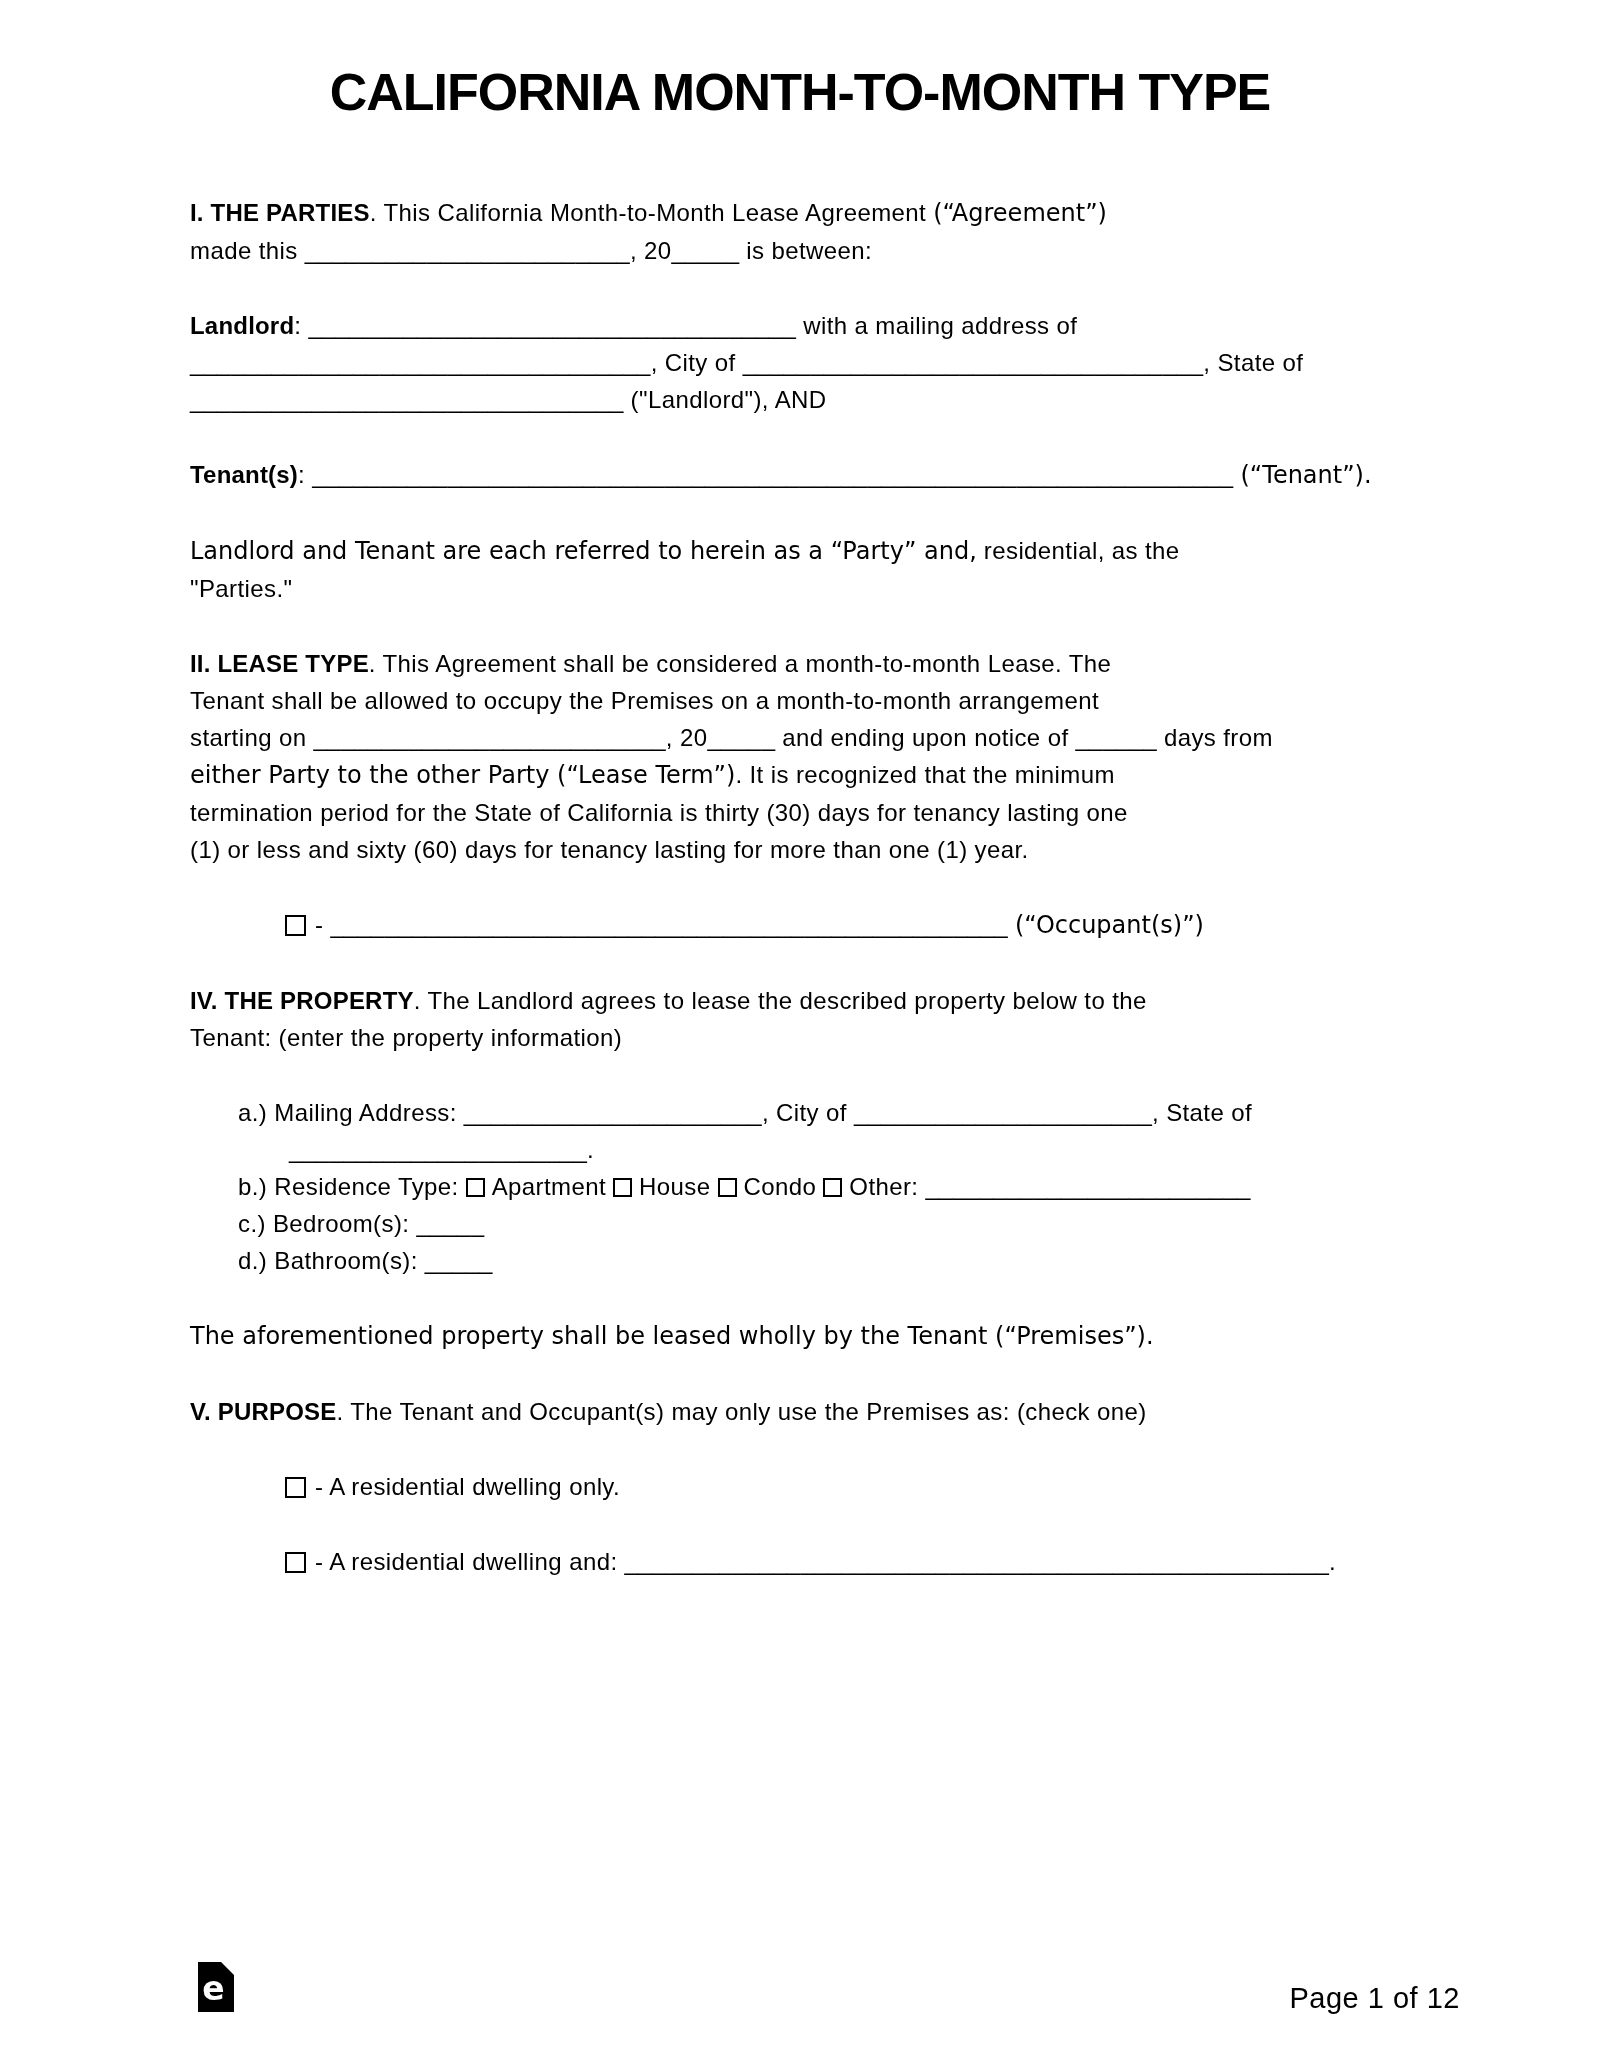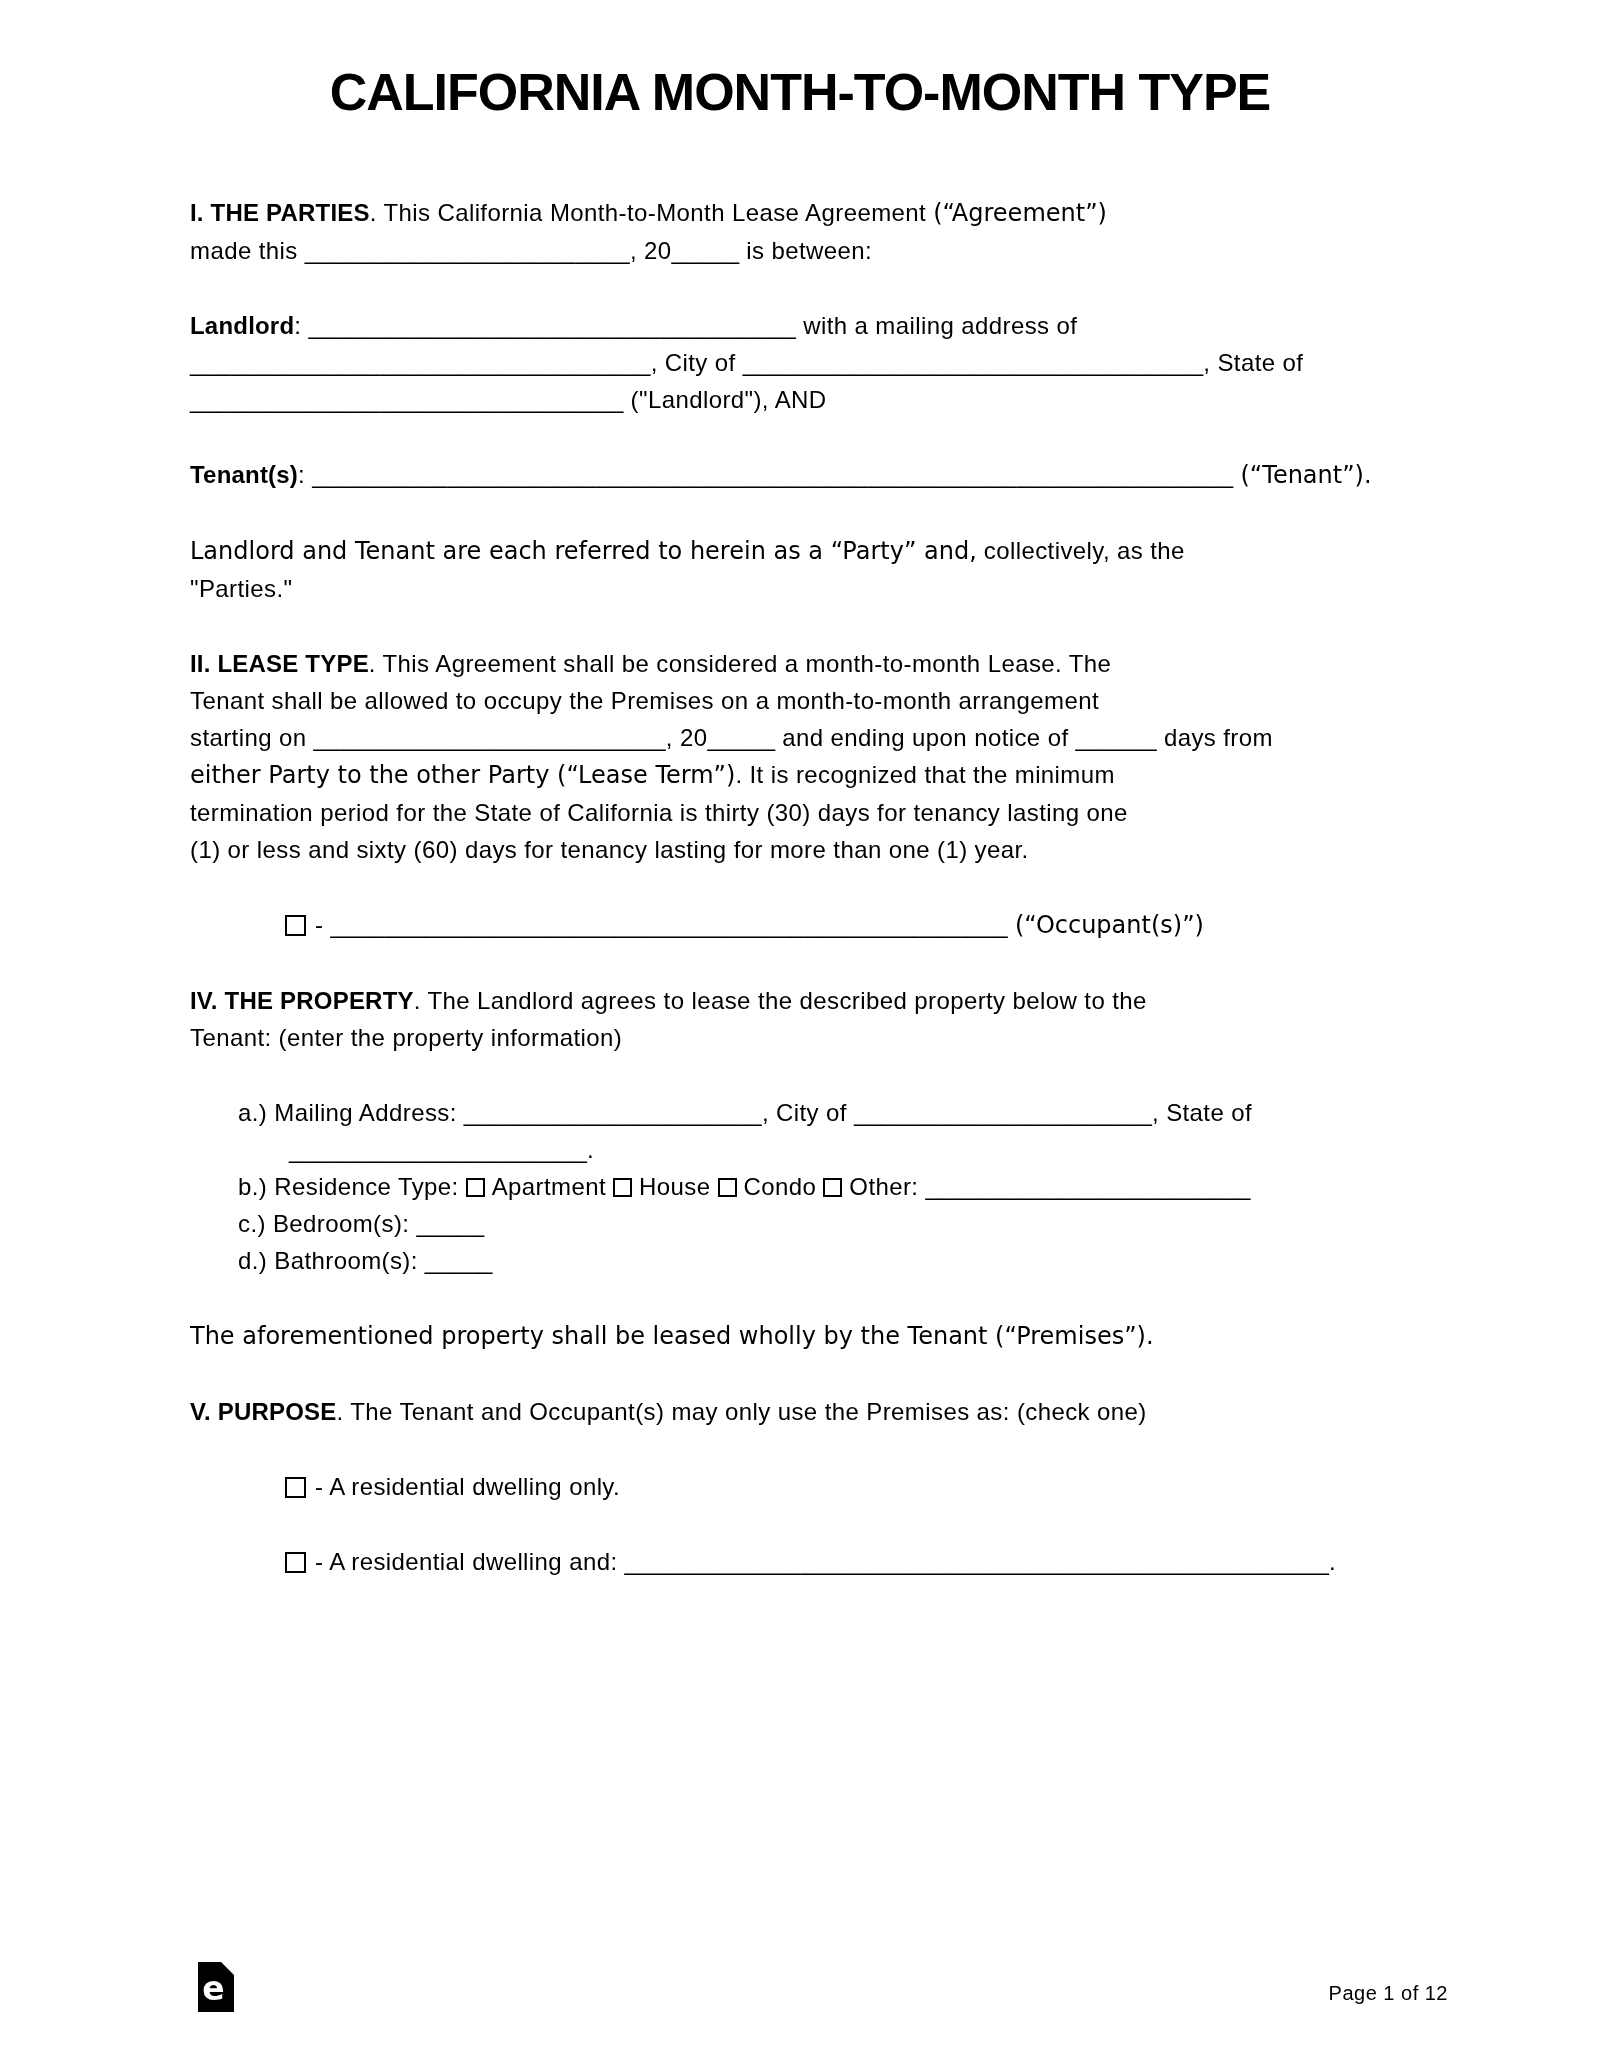--- a/index.html
+++ b/index.html
@@ -17,33 +17,33 @@
   .seg-a{font-family:"DejaVu Sans",sans-serif;letter-spacing:0px;}
   .seg-b{font-family:"Liberation Sans",sans-serif;font-weight:700;letter-spacing:0.2px;}
   .seg-blank{letter-spacing:0.2px;}
   .cb{display:inline-block;width:21px;height:21px;border:2px solid #000;background:#fff;
       vertical-align:-3px;margin-right:9px;box-sizing:border-box;}
   .cb-sm{width:19px;height:19px;vertical-align:-2px;margin-right:7px;}
   .logo{position:absolute;left:198px;top:1962px;width:36px;height:50px;background:#000;
         clip-path:polygon(0 0,64% 0,100% 26%,100% 100%,0 100%);}
   .logo-e{position:absolute;left:0;right:5px;top:9px;text-align:center;
           font-family:"DejaVu Sans",sans-serif;font-weight:700;font-size:33px;color:#fff;line-height:36px;}
-  .page-num{position:absolute;top:1982px;right:152px;font-size:20px;letter-spacing:0.5px;
+  .page-num{position:absolute;top:1982px;right:140px;font-size:29px;letter-spacing:0.5px;
             font-family:"Liberation Sans",sans-serif;color:#000;}
 </style>
 </head>
 <body>
 
 <div class="page">
   <div class="content">
     <h1 class="doc-title">CALIFORNIA MONTH-TO-MONTH TYPE</h1>
   <div class="block  first"><span class="seg-b">I. THE PARTIES</span><span class="seg-t">. This California Month-to-Month Lease Agreement </span><span class="seg-a">(“Agreement”)</span><br><span class="seg-t">made this </span><span class="seg-blank">________________________</span><span class="seg-t">, 20</span><span class="seg-blank">_____</span><span class="seg-t"> is between:</span></div>
       <div class="block"><span class="seg-b">Landlord</span><span class="seg-t">: </span><span class="seg-blank">____________________________________</span><span class="seg-t"> with a mailing address of</span><br><span class="seg-blank">__________________________________</span><span class="seg-t">, City of </span><span class="seg-blank">__________________________________</span><span class="seg-t">, State of</span><br><span class="seg-blank">________________________________</span><span class="seg-t"> ("Landlord"), AND</span></div>
       <div class="block"><span class="seg-b">Tenant(s)</span><span class="seg-t">: </span><span class="seg-blank">____________________________________________________________________</span><span class="seg-t"> </span><span class="seg-a">(“Tenant”).</span></div>
-      <div class="block"><span class="seg-a">Landlord and Tenant are each referred to herein as a “Party” and,</span><span class="seg-t"> collectively, as the</span><br><span class="seg-t">"Parties."</span></div>
+      <div class="block"><span class="seg-a">Landlord and Tenant are each referred to herein as a “Party” and,</span><span class="seg-t"> residential, as the</span><br><span class="seg-t">"Parties."</span></div>
       <div class="block"><span class="seg-b">II. LEASE TYPE</span><span class="seg-t">. This Agreement shall be considered a month-to-month Lease. The</span><br><span class="seg-t">Tenant shall be allowed to occupy the Premises on a month-to-month arrangement</span><br><span class="seg-t">starting on </span><span class="seg-blank">__________________________</span><span class="seg-t">, 20</span><span class="seg-blank">_____</span><span class="seg-t"> and ending upon notice of </span><span class="seg-blank">______</span><span class="seg-t"> days from</span><br><span class="seg-a">either Party to the other Party (“Lease Term”)</span><span class="seg-t">. It is recognized that the minimum</span><br><span class="seg-t">termination period for the State of California is thirty (30) days for tenancy lasting one</span><br><span class="seg-t">(1) or less and sixty (60) days for tenancy lasting for more than one (1) year.</span></div>
       <div class="block cbrow"><span class="cb"></span><span class="seg-t">- </span><span class="seg-blank">__________________________________________________</span><span class="seg-t"> </span><span class="seg-a">(“Occupant(s)”)</span></div>
       <div class="block"><span class="seg-b">IV. THE PROPERTY</span><span class="seg-t">. The Landlord agrees to lease the described property below to the</span><br><span class="seg-t">Tenant: (enter the property information)</span></div>
       <div class="block list"><span class="seg-t">a.) </span><span class="seg-t">Mailing Address: </span><span class="seg-blank">______________________</span><span class="seg-t">, City of </span><span class="seg-blank">______________________</span><span class="seg-t">, State of</span><br><span class="seg-blank">______________________</span><span class="seg-t">.</span></div>
       <div class="block list tight"><span class="seg-t">b.) </span><span class="seg-t">Residence Type: </span><span class="cb cb-sm"></span><span class="seg-t">Apartment </span><span class="cb cb-sm"></span><span class="seg-t">House </span><span class="cb cb-sm"></span><span class="seg-t">Condo </span><span class="cb cb-sm"></span><span class="seg-t">Other: </span><span class="seg-blank">________________________</span></div>
       <div class="block list tight"><span class="seg-t">c.) </span><span class="seg-t">Bedroom(s): </span><span class="seg-blank">_____</span></div>
       <div class="block list tight"><span class="seg-t">d.) </span><span class="seg-t">Bathroom(s): </span><span class="seg-blank">_____</span></div>
       <div class="block"><span class="seg-a">The aforementioned property shall be leased wholly by the Tenant (“Premises”).</span></div>
       <div class="block"><span class="seg-b">V. PURPOSE</span><span class="seg-t">. The Tenant and Occupant(s) may only use the Premises as: (check one)</span></div>
       <div class="block cbrow"><span class="cb"></span><span class="seg-t">- A residential dwelling only.</span></div>

